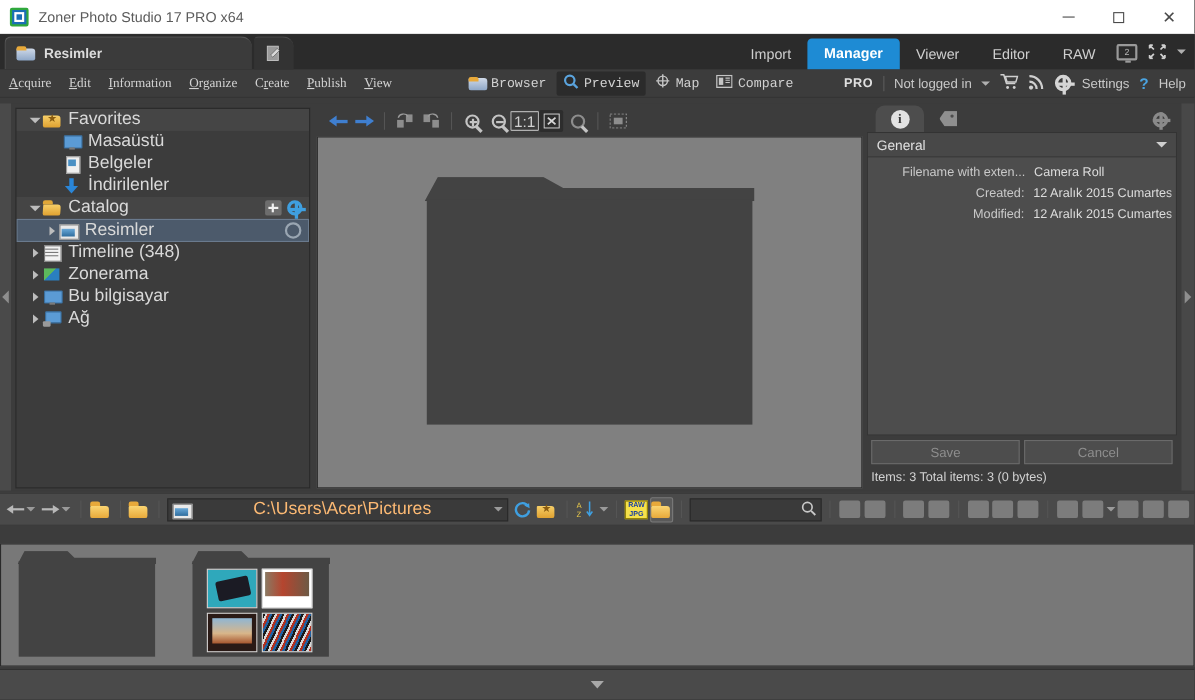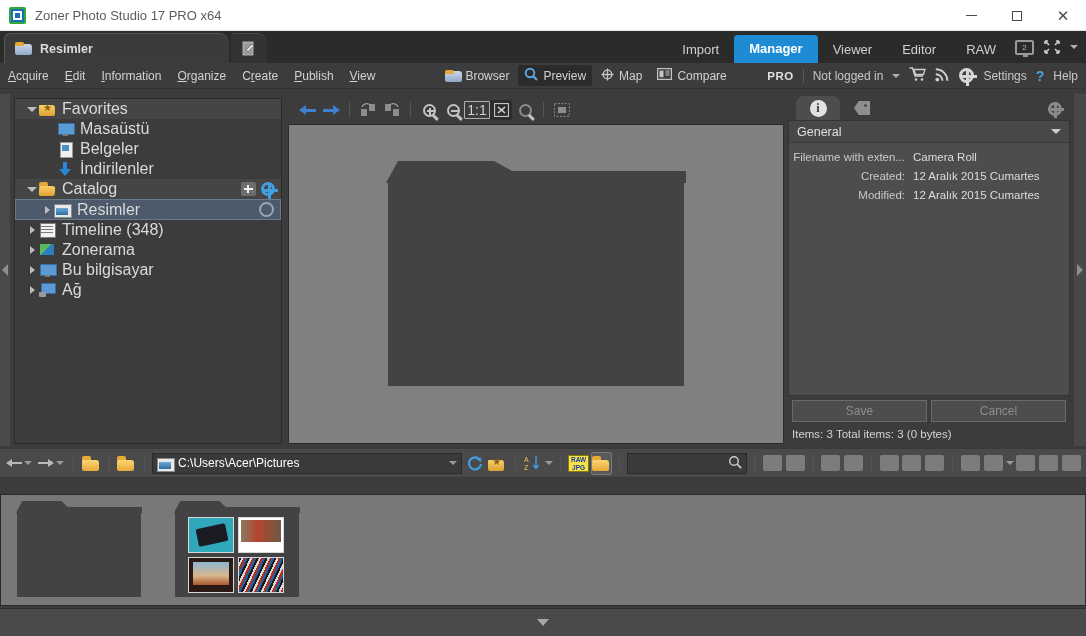--- a/index.html
+++ b/index.html
@@ -80,23 +80,23 @@
   .mon-ico:after{content:"";position:absolute;bottom:-4px;left:6px;width:5px;height:2px;background:#9a9a9a;}
   .expand-ico{ width:16px;height:14px;position:relative; }
   .caret-sm{ width:0;height:0;border-left:4px solid transparent;border-right:4px solid transparent;
              border-top:4px solid #b0b0b0; }
 
   
   .menurow{
     height:26px; background:#3c3c3c; display:flex; align-items:center;
     border-bottom:1px solid #333;
   }
-  .menu-item{ padding:0 8px; font-size:12px; color:#d2d2d2; }
+  .menu-item{ padding:0 8px; font-size:12px; color:#d2d2d2;font-family:Liberation Serif, serif; }
   .menu-item u{ text-decoration:underline; }
-  .view-modes{ display:flex; align-items:center; margin-left:56px; gap:3px;}
+  .view-modes{ display:flex; align-items:center; margin-left:56px; gap:3px;font-family:Liberation Mono, monospace;}
   .vm{ display:flex;align-items:center;gap:5px;padding:2px 6px;font-size:12px;color:#d2d2d2;border-radius:2px;}
   .vm.active{ background:#2b2b2b; }
   .right-menu{ margin-left:auto; display:flex; align-items:center; gap:9px; padding-right:8px;}
   .pro-badge{ font-weight:bold; font-size:11.5px; color:#e0e0e0; letter-spacing:.5px;}
   .vsep{ width:1px;height:14px;background:#5a5a5a; }
   .gear{
     width:15px;height:15px;border-radius:50%;border:3px solid #d6d6d6;position:relative;
   }
   .gear:before{content:"";position:absolute;left:-2px;top:4px;width:17px;height:3px;background:#d6d6d6;}
   .gear:after{content:"";position:absolute;left:4px;top:-2px;width:3px;height:17px;background:#d6d6d6;}
@@ -200,21 +200,21 @@
   .panel-gear{ position:absolute; right:8px; bottom:4px;
                width:14px;height:14px;border-radius:50%;border:3px solid #8a8a8a;}
   .panel-gear:before{content:"";position:absolute;left:-3px;top:3px;width:16px;height:3px;background:#8a8a8a;}
   .panel-gear:after{content:"";position:absolute;left:3px;top:-3px;width:3px;height:16px;background:#8a8a8a;}
   .ibox{ flex:1; background:#4d4d4d; border:1px solid #333; display:flex; flex-direction:column; min-height:0;}
   .sec-head{
     height:22px; background:#484848; border-bottom:1px solid #3a3a3a;
     display:flex; align-items:center; padding:0 8px; color:#e0e0e0; font-size:12.5px;
   }
   .sec-head .cd{ margin-left:auto; width:0;height:0;border-left:5px solid transparent;border-right:5px solid transparent;border-top:5px solid #cfcfcf;}
-  .frows{ padding:5px 4px 0 4px; }
+  .frows{ padding:5px 4px 0 4px;margin-left:27px; }
   .frow{ display:flex; font-size:11.5px; line-height:19px; }
   .fkey{ width:120px; text-align:right; color:#c9c9c9; padding-right:8px; white-space:nowrap; overflow:hidden;}
   .fval{ color:#dcdcdc; white-space:nowrap; overflow:hidden; }
   .ibtns{ display:flex; gap:4px; padding:4px;justify-content:flex-end; }
   .ibtn{ flex:1; height:22px; background:#4d4d4d; border:1px solid #6a6a6a;
          color:#8e8e8e; font-size:12px; display:flex;align-items:center;justify-content:center;}
   .istatus{ font-size:11.5px; color:#d2d2d2; padding:2px 4px 4px 4px; }
 
   
   .addrbar{
@@ -228,21 +228,21 @@
   .na.l:after{content:"";position:absolute;left:0;top:1px;width:0;height:0;border-top:4.5px solid transparent;border-bottom:4.5px solid transparent;border-right:6px solid #b8b8b8;}
   .na.r:before{content:"";position:absolute;left:0;top:4px;width:12px;height:2px;background:#b8b8b8;}
   .na.r:after{content:"";position:absolute;right:0;top:1px;width:0;height:0;border-top:4.5px solid transparent;border-bottom:4.5px solid transparent;border-left:6px solid #b8b8b8;}
   .cd2{ width:0;height:0;border-left:4px solid transparent;border-right:4px solid transparent;border-top:4px solid #9a9a9a;}
   .abtn{ width:25px;height:23px; display:flex;align-items:center;justify-content:center;border-radius:2px;}
   .abtn.sel{ background:#5a5a5a; border:1px solid #7a7a7a;}
   .path-field{
     flex:0 0 310px; height:21px; background:#3a3a3a; border:1px solid #2a2a2a;
     display:flex; align-items:center; padding:0 4px; gap:5px;
   }
-  .path-txt{ font-size:12px; color:#ffffff; flex:1; }
+  .path-txt{ font-size:16px; color:#fdba74; flex:1;text-align:center; }
   .search-field{
     flex:0 0 120px; height:21px; background:#3a3a3a; border:1px solid #2a2a2a;
     display:flex; align-items:center; padding:0 4px;
   }
   .sf-icon{ margin-left:auto; }
   .rawjpg{ width:21px;height:17px;background:#f5e14b;border:1px solid #8a7a00;
            font-size:6.5px;color:#1b3fa0;font-weight:bold;line-height:8px;text-align:center;}
   .gicon{ width:19px;height:16px; background:#8d8d8d; opacity:.75; border-radius:2px;}
 
   

